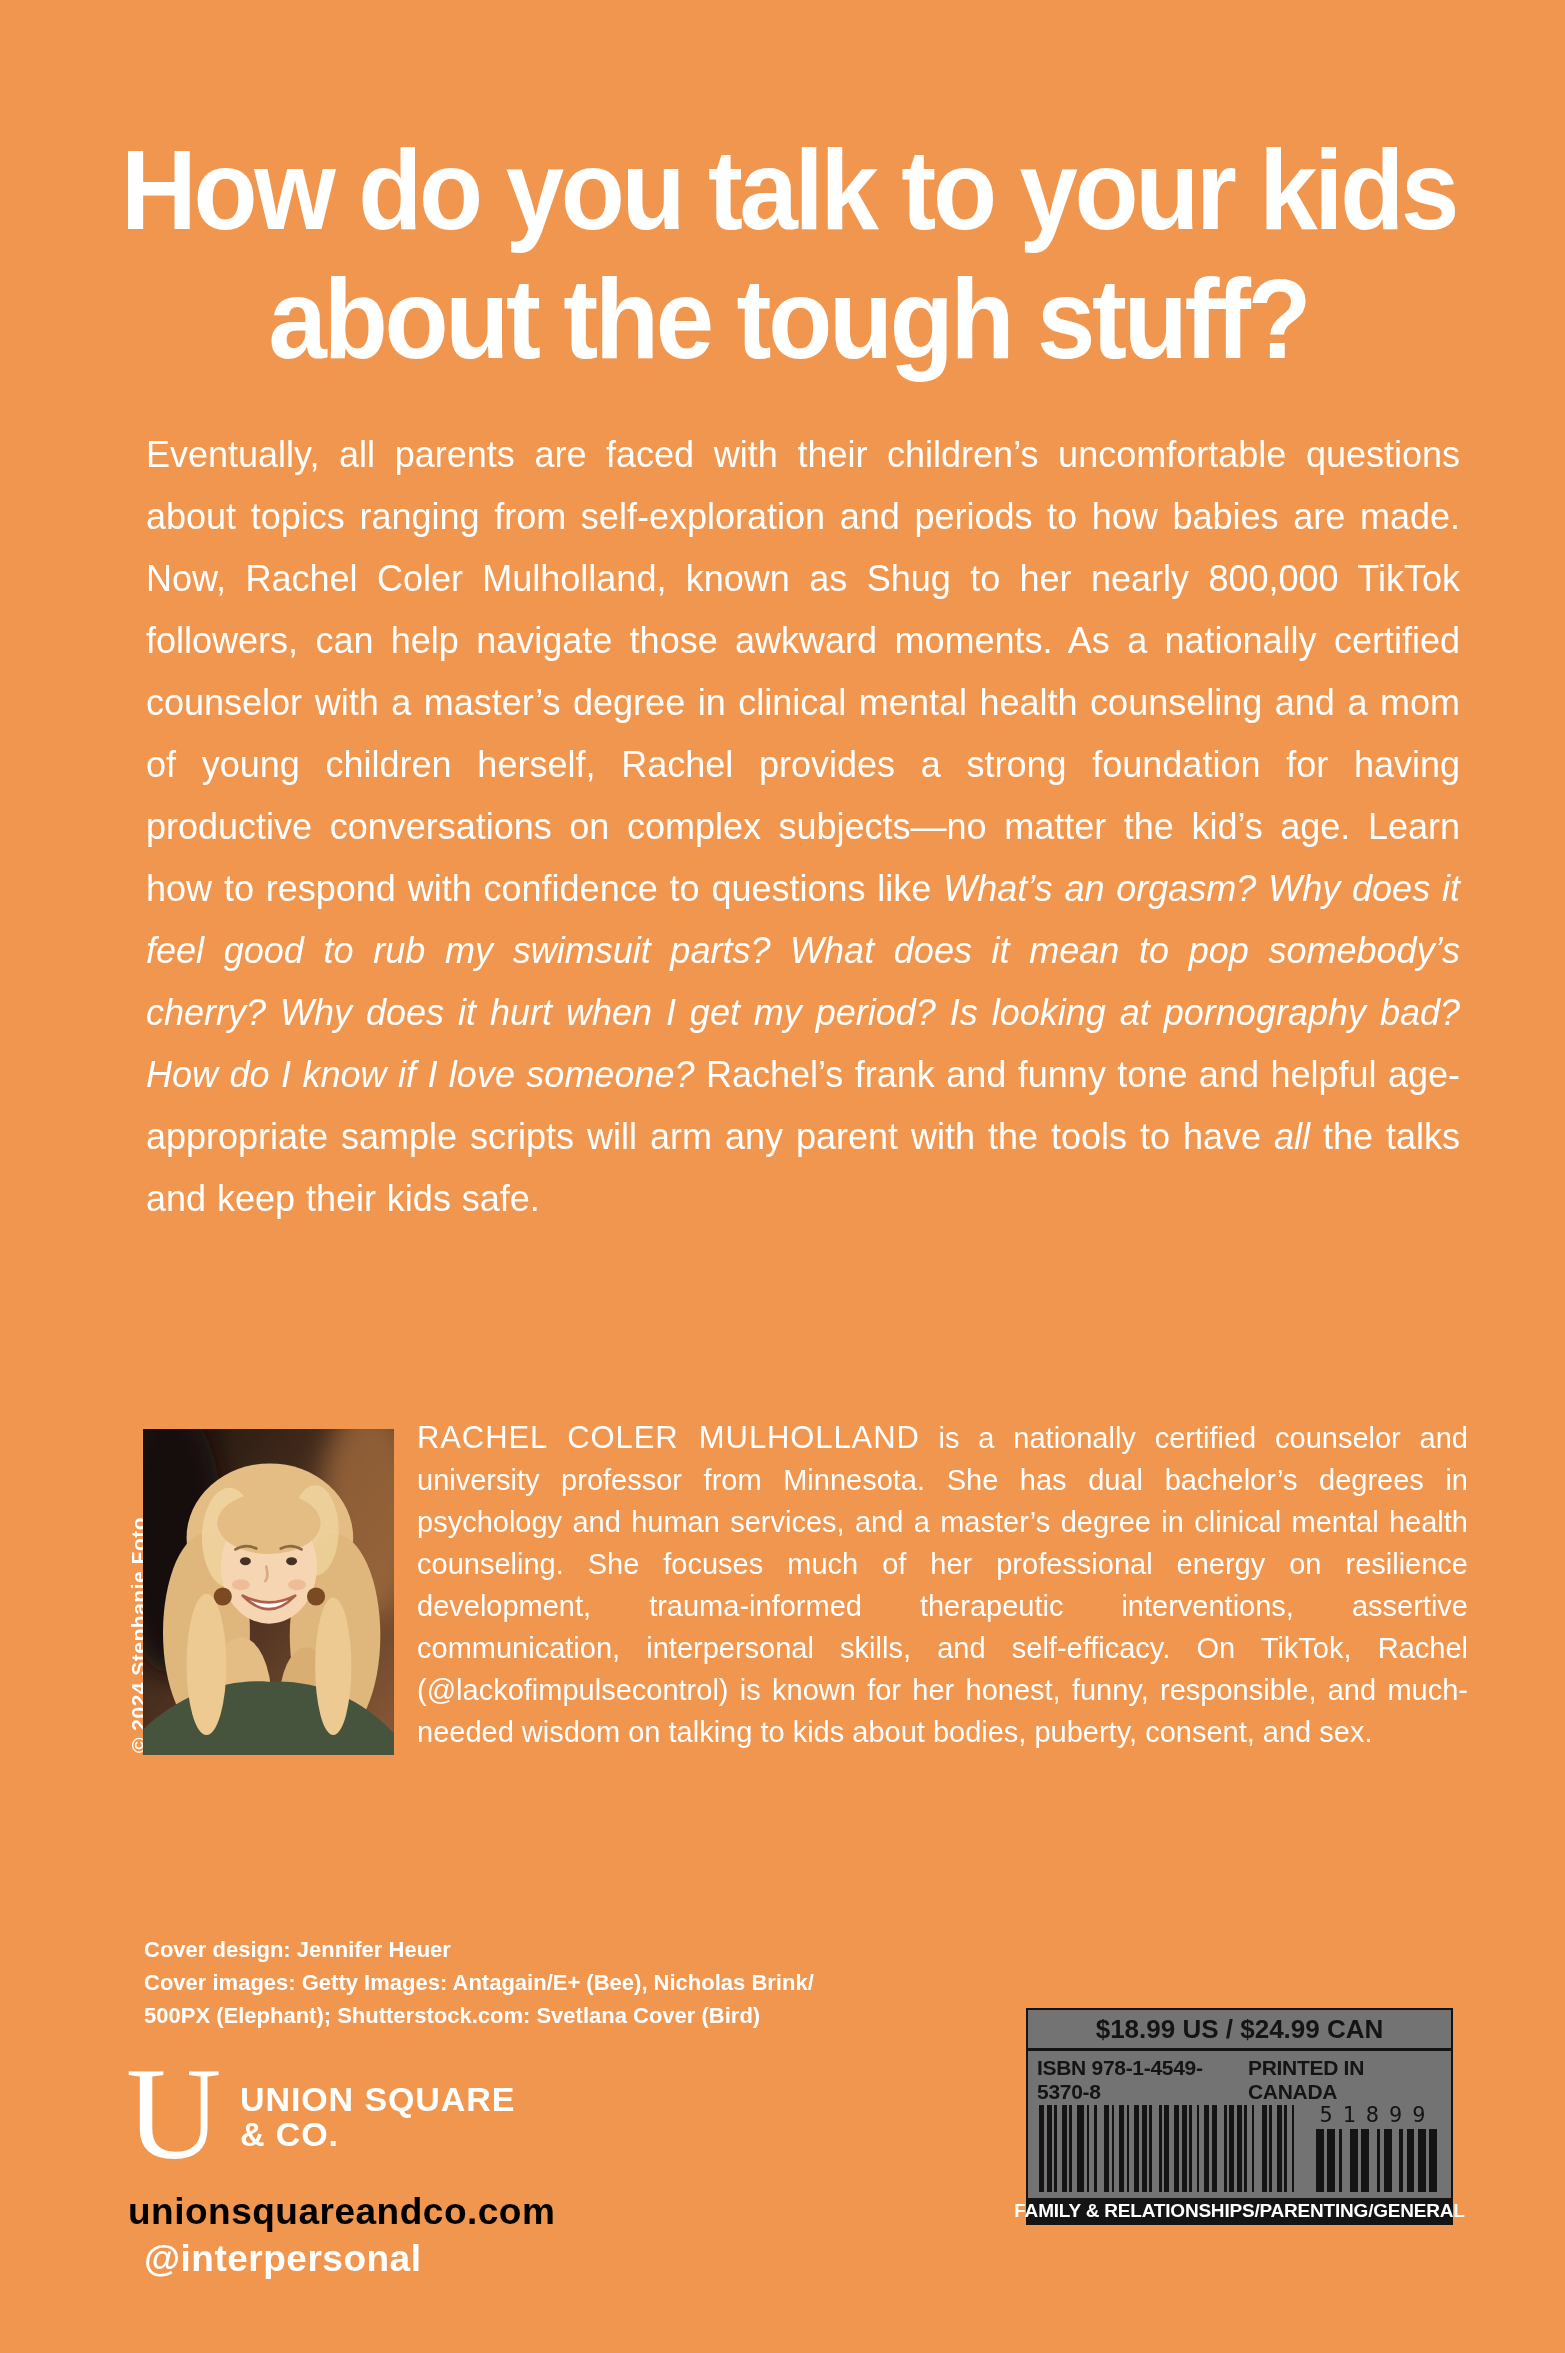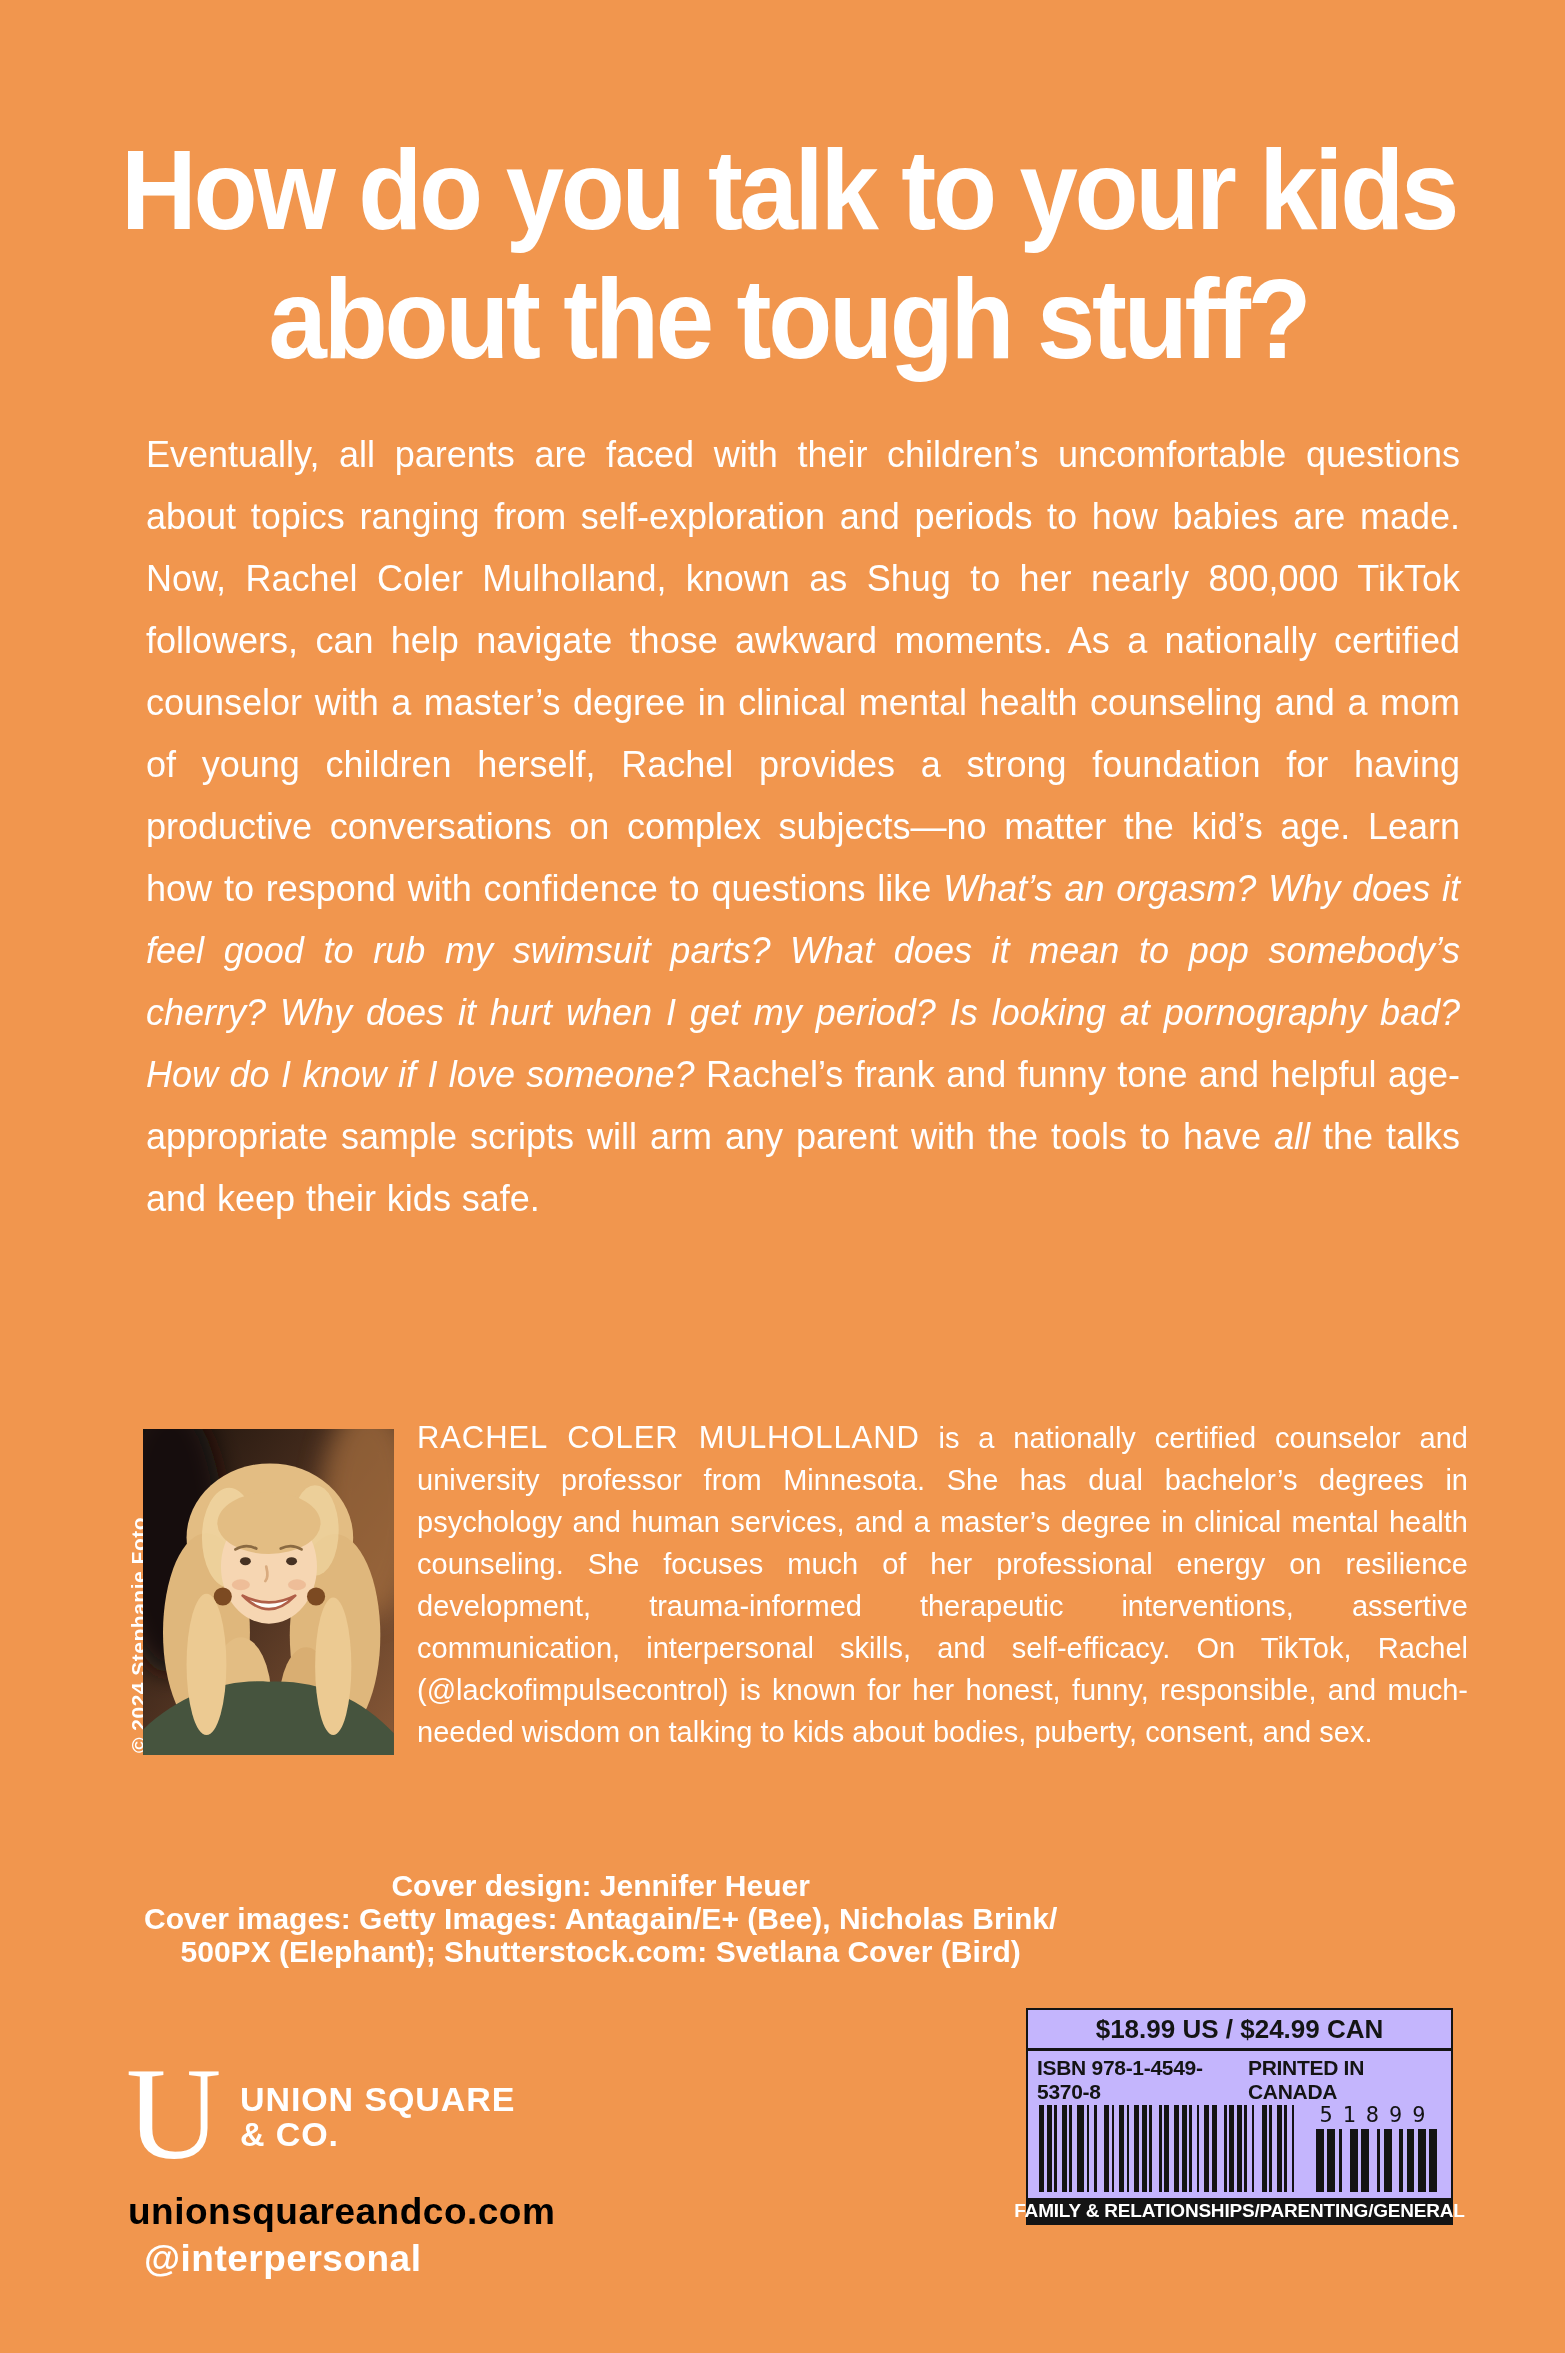--- a/index.html
+++ b/index.html
@@ -37,22 +37,22 @@
     overflow:hidden;background:#2a1d15;
   }
   .bio{
     position:absolute;left:405px;top:1417px;width:1051px;margin:0;
     font-size:29px;line-height:42px;text-align:justify;color:#fff;
   }
   .bio .name{font-weight:400;font-size:31px;letter-spacing:0.9px;}
 
   
   .credits{
-    position:absolute;left:132px;top:1869px;
-    font-weight:700;font-size:30px;line-height:33px;color:#fff;text-align:center;
+    position:absolute;left:132px;top:1933px;
+    font-weight:700;font-size:22px;line-height:33px;color:#fff;
   }
 
   
   .logo-u{
     position:absolute;left:114px;top:2048px;
     font-family:"Liberation Serif",serif;font-weight:400;
     font-size:132px;line-height:1;color:#fff;
   }
   .pub-name{
     position:absolute;left:228px;top:2082px;
@@ -63,21 +63,21 @@
     font-weight:700;font-size:37px;color:#000000;letter-spacing:0.5px;
   }
   .social{
     position:absolute;left:132px;top:2238px;
     font-weight:700;font-size:37px;color:#fff;letter-spacing:0.5px;
   }
 
   
   .barcode-box{
     position:absolute;left:1014px;top:2008px;width:427px;height:217px;
-    background:#c4b5fd;border:2.7px solid #141414;box-sizing:border-box;color:#141414;
+    background:#737373;border:2.7px solid #141414;box-sizing:border-box;color:#141414;
   }
   .price-row{
     height:38px;border-bottom:3.6px solid #141414;
     display:flex;align-items:center;justify-content:center;
     font-weight:700;font-size:26px;
   }
   .isbn-row{
     display:flex;justify-content:space-between;align-items:baseline;
     padding:4.5px 9px 0 9px;font-weight:700;font-size:21px;letter-spacing:-0.3px;
   }

